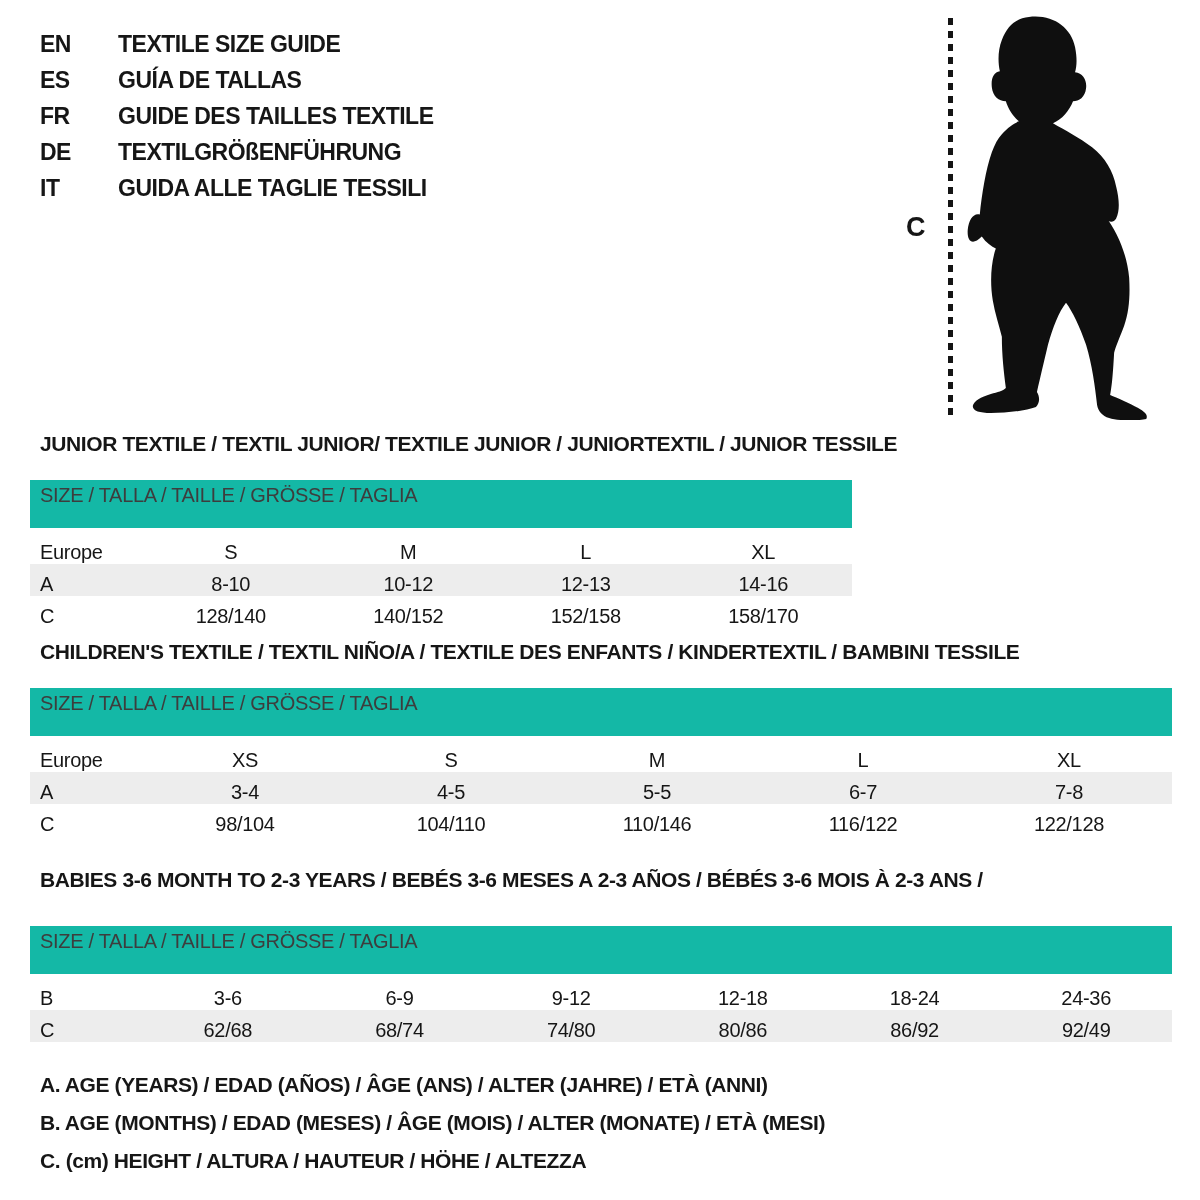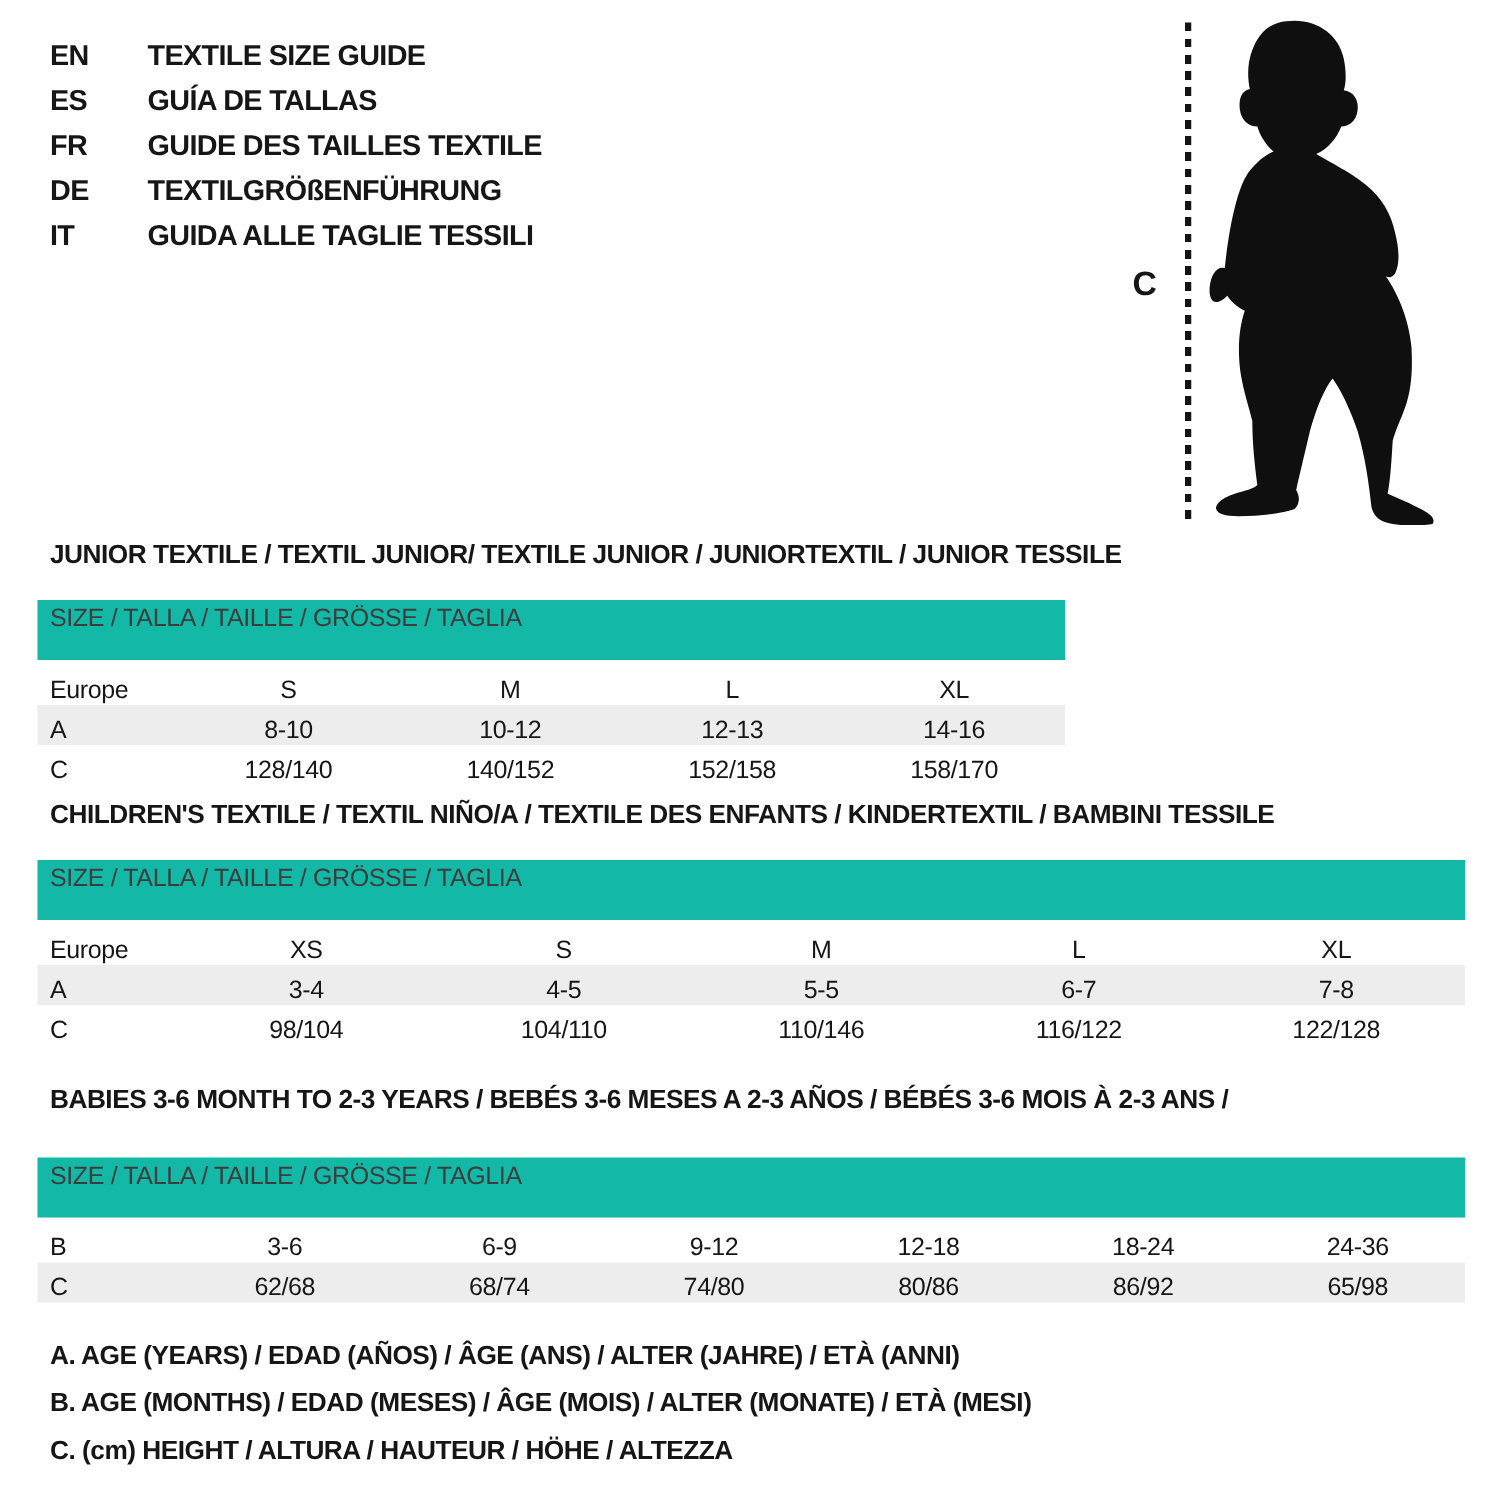--- a/index.html
+++ b/index.html
@@ -158,21 +158,21 @@
       <span class="t-cell">18-24</span>
       <span class="t-cell">24-36</span>
     </div>
     <div class="t-row stripe">
       <span class="t-label">C</span>
       <span class="t-cell">62/68</span>
       <span class="t-cell">68/74</span>
       <span class="t-cell">74/80</span>
       <span class="t-cell">80/86</span>
       <span class="t-cell">86/92</span>
-      <span class="t-cell">65/98</span>
+      <span class="t-cell">92/49</span>
     </div>
   </div>
 
   <div class="legend">
     <div class="legend-line">A. AGE (YEARS) / EDAD (AÑOS) / ÂGE (ANS) / ALTER (JAHRE) / ETÀ (ANNI)</div>
     <div class="legend-line">B. AGE (MONTHS) / EDAD (MESES) / ÂGE (MOIS) / ALTER (MONATE) / ETÀ (MESI)</div>
     <div class="legend-line">C. (cm) HEIGHT / ALTURA / HAUTEUR / HÖHE / ALTEZZA</div>
   </div>
 
 </div>

